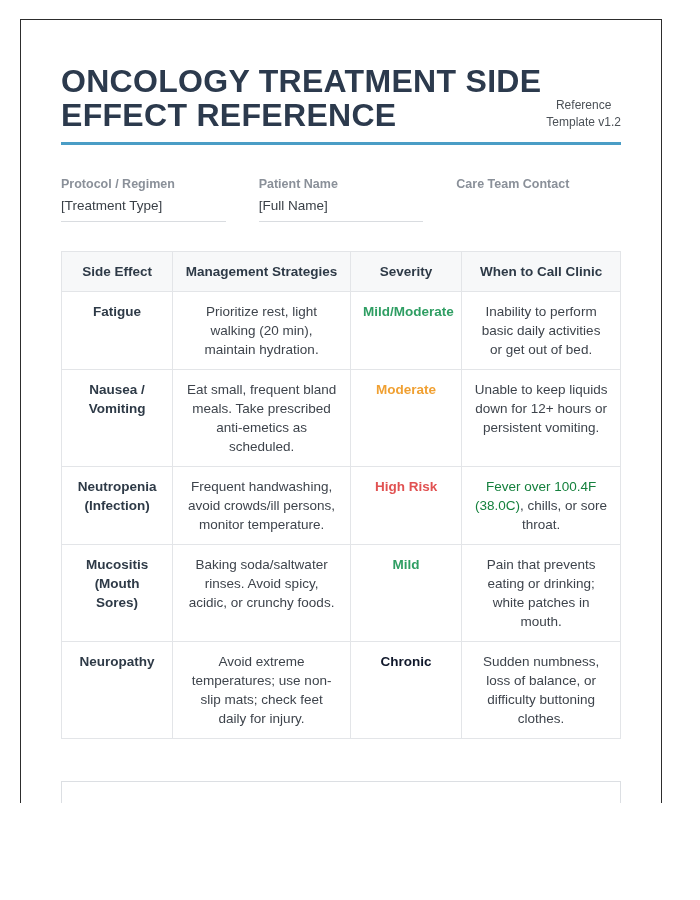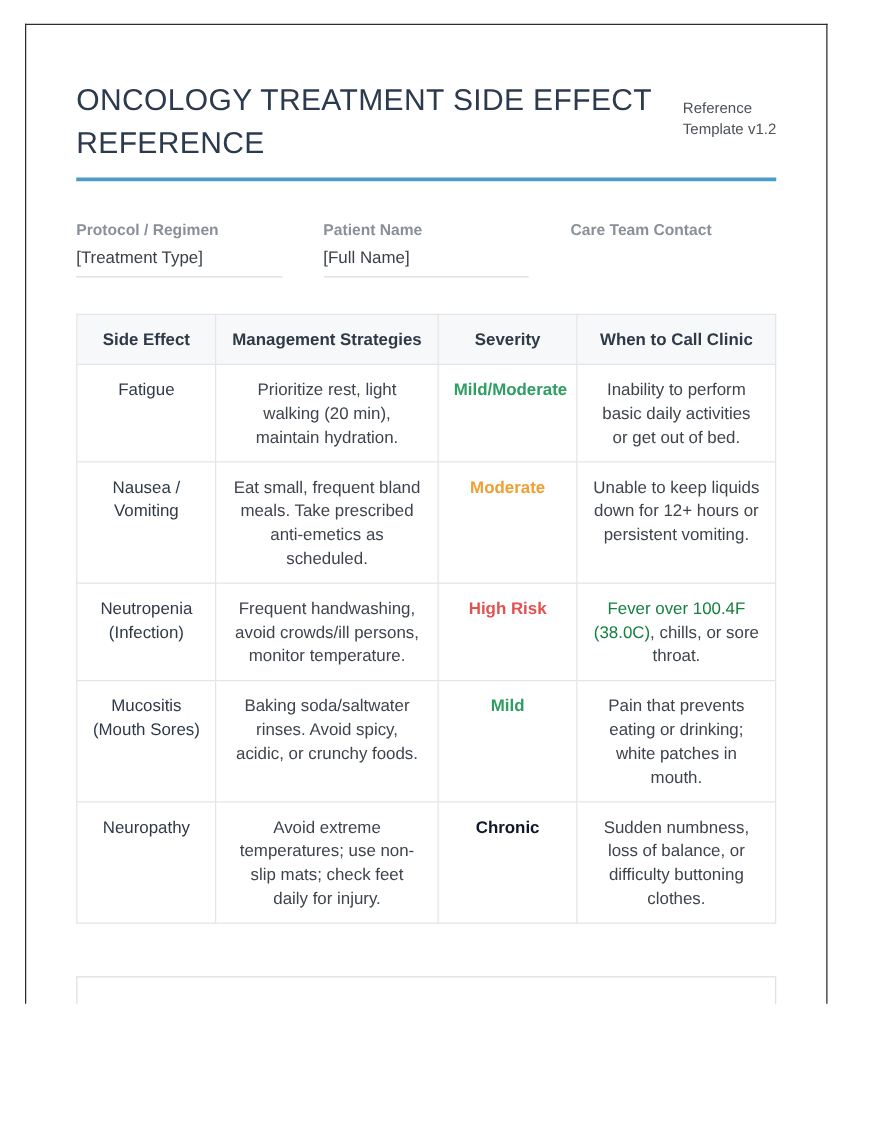--- a/index.html
+++ b/index.html
@@ -18,33 +18,33 @@
     background: #ffffff;
     padding: 44px 40px 0 40px;
     overflow: hidden;
   }
   .header-row {
     display: flex;
     justify-content: space-between;
     align-items: flex-end;
   }
   .title {
-    font-size: 24px;
-    font-weight: 400;
+    font-size: 32px;
+    font-weight: 700;
     line-height: 34px;
     letter-spacing: 0.3px;
     color: #2c3a4d;
     max-width: 500px;
   }
   .meta {
     font-size: 12px;
     line-height: 17px;
     color: #4b5157;
-    text-align: left;
-    margin-bottom: 20px;
+    text-align: center;
+    margin-bottom: 1px;
     white-space: nowrap;
   }
   .divider {
     margin-top: 10px;
     height: 3px;
     background: #4a9dc6;
   }
   .fields {
     margin-top: 32px;
     display: grid;
@@ -77,21 +77,21 @@
     text-align: center;
     vertical-align: top;
   }
   .se-table th {
     background: #f7f8f9;
     color: #2e3a47;
     font-weight: 700;
     vertical-align: middle;
   }
   .se-table td { color: #3e444c; }
-  .se-table td.name { font-weight: 400; color: #2e3a47; }
+  .se-table td.name { font-weight: 700; color: #2e3a47; }
   .se-table td.sev  { font-weight: 700; }
   .call-bold { font-weight: 400; color: #15803d; }
   .notes-box {
     margin-top: 42px;
     height: 60px;
     border: 1px solid #dcdfe3;
     background: #ffffff;
   }
 </style>
 </head>

